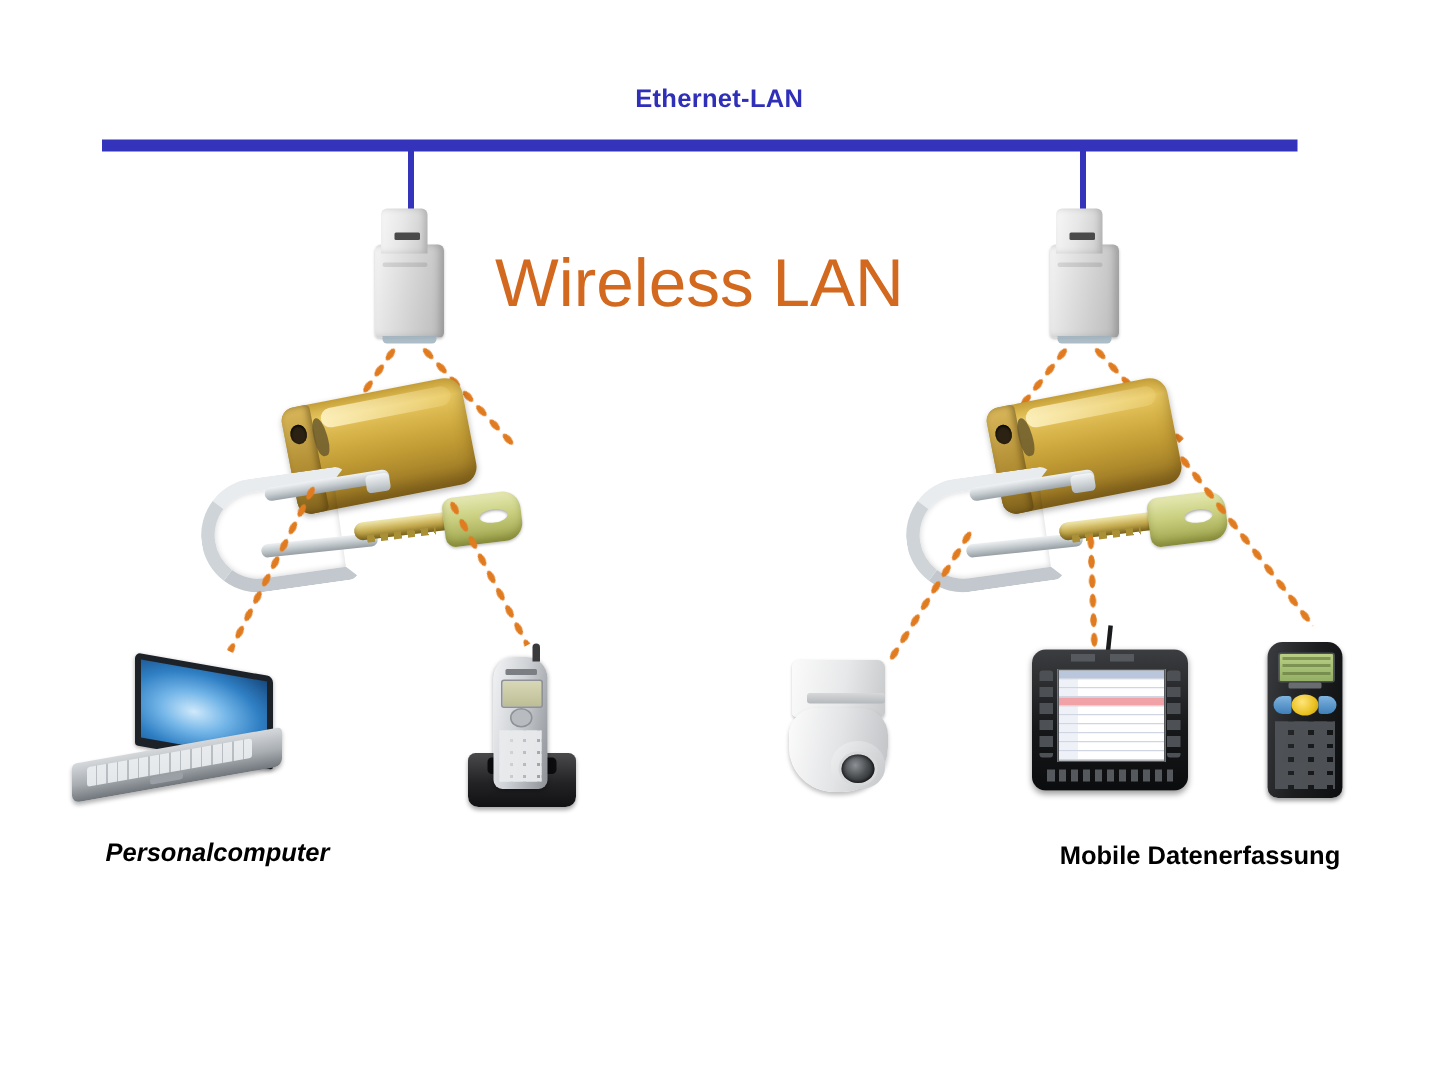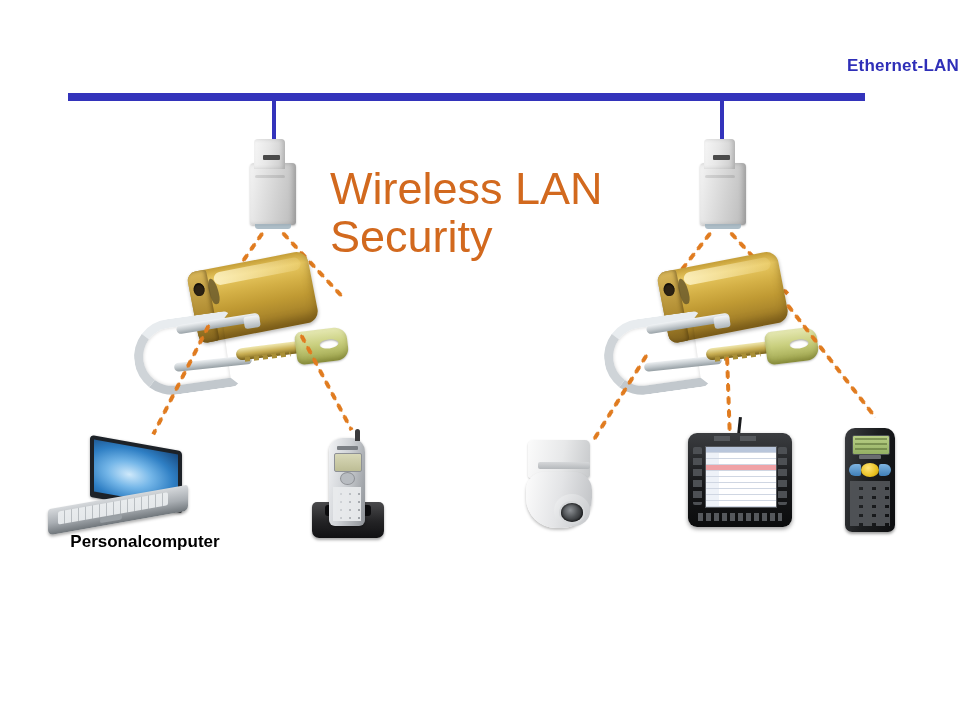--- a/index.html
+++ b/index.html
@@ -16,21 +16,21 @@
     height: 719px;
     background: #ffffff;
     overflow: hidden;
   }
 
   
   .eth-label {
     position: absolute;
     left: 0; top: 56px;
     width: 959px;
-    text-align: right;
+    text-align: center;
     font-size: 17px;
     font-weight: bold;
     color: #2f2fb8;
     letter-spacing: 0.2px;
   }
   .eth-bus {
     position: absolute;
     left: 68px; top: 93px;
     width: 797px; height: 8px;
     background: #3333bb;
@@ -497,21 +497,20 @@
 <div id="stage">
 
   <div class="eth-label">Ethernet-LAN</div>
   <div class="eth-bus"></div>
   <div class="eth-drop" style="left:272px; top:99px; height:48px;"></div>
   <div class="eth-drop" style="left:720px; top:99px; height:48px;"></div>
 
   <div style="position:absolute; left:330px; top:165px; width:320px; text-align:left;
               font-size:45px; line-height:48px; color:#d2691e; font-family:'Liberation Sans',sans-serif;">
     <div>Wireless LAN</div>
-    <div>Security</div>
   </div>
 
   <div class="ap" style="left:250px; top:139px;">
     <div class="ap-body"></div>
     <div class="ap-neck">
       <div class="ap-slot"></div>
     </div>
     <div class="ap-groove"></div>
     <div class="ap-foot"></div>
   </div>
@@ -584,21 +583,21 @@
 
   <div class="device" style="left:48px; top:443px; width:140px; height:86px;">
     <div class="lt-screen">
       <div class="lt-disp"></div>
     </div>
     <div class="lt-base">
       <div class="lt-kb"></div>
       <div class="lt-pad"></div>
     </div>
   </div>
-  <div class="dev-label" style="left:0px; top:532px; width:290px;">Personalcomputer</div>
+  <div class="dev-label" style="left:0px; top:559px; width:290px;font-style:italic;">Personalcomputer</div>
 
   <div class="device" style="left:312px; top:438px; width:72px; height:100px;">
     <div class="ph-cradle">
       <div class="ph-cradle-slot"></div>
     </div>
     <div class="ph-hand">
       <div class="ph-ant"></div>
       <div class="ph-brand"></div>
       <div class="ph-lcd"></div>
       <div class="ph-nav"></div>
@@ -632,20 +631,21 @@
         <div class="tb-row"></div>
         <div class="tb-row"></div>
         <div class="tb-row"></div>
         <div class="tb-row"></div>
         <div class="tb-row"></div>
         <div class="tb-row foot"></div>
       </div>
       <div class="tb-fkeys"></div>
     </div>
   </div>
+  <div class="dev-label" style="left:680px; top:561px; width:240px;">Mobile Datenerfassung</div>
 
   <div class="device" style="left:845px; top:428px; width:50px; height:104px;">
     <div class="hh-body">
       <div class="hh-lcd">
         <div class="hh-lcd-lines"></div>
       </div>
       <div class="hh-brand"></div>
       <div class="hh-blue-l"></div>
       <div class="hh-yellow"></div>
       <div class="hh-blue-r"></div>

